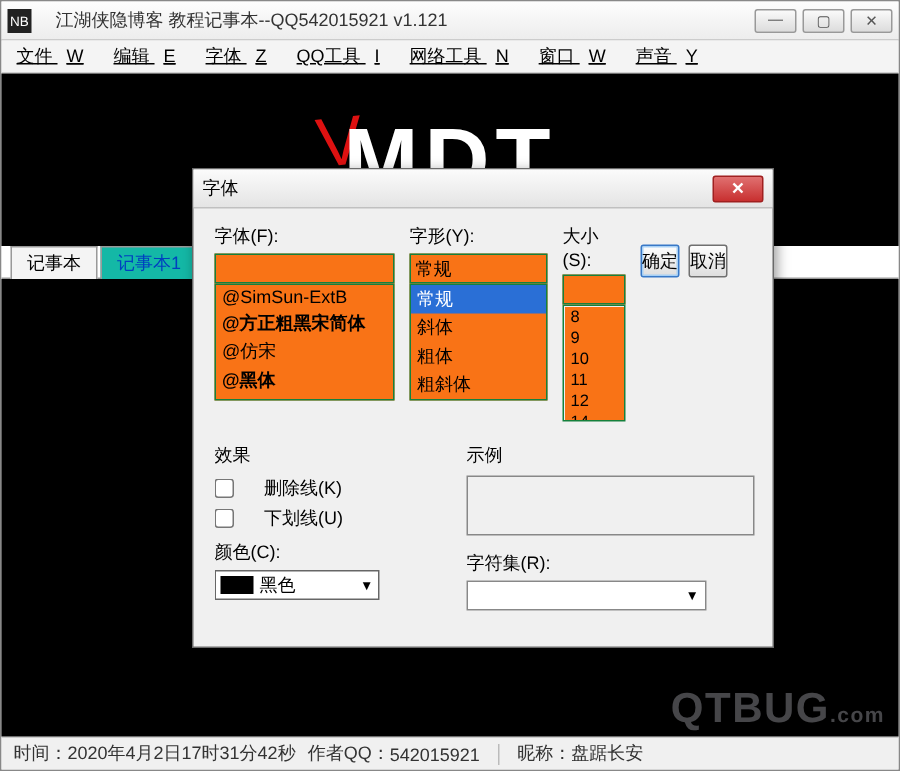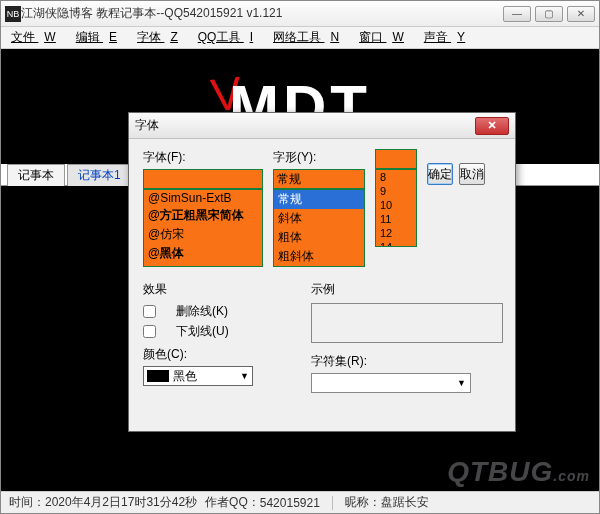--- a/index.html
+++ b/index.html
@@ -1,42 +1,42 @@
 <!DOCTYPE html>
 <html><head>
 <meta charset="utf-8">
 <style>
   * { box-sizing: border-box; margin: 0; padding: 0; }
   body { font-family: "Microsoft YaHei", SimSun, sans-serif; font-size: 12px; background: #fff; width: 600px; height: 514px; overflow: hidden; position: relative; }
   
   .outer-window { width: 600px; height: 514px; border: 1px solid #888; background: #f0f0f0; display: flex; flex-direction: column; }
   .outer-titlebar { height: 26px; background: linear-gradient(#fdfdfd,#ededed); display: flex; align-items: center; padding: 0 4px; border-bottom: 1px solid #ccc; }
-  .outer-titlebar .icon { width: 16px; height: 16px; background: #222; color:#fff; font-size:9px; display:flex; align-items:center; justify-content:center; margin-right:0;}
+  .outer-titlebar .icon { width: 16px; height: 16px; background: #222; color:#fff; font-size:9px; display:flex; align-items:center; justify-content:center; margin-right:16px;}
   .outer-titlebar .title { flex: 1; font-size: 12px; color: #333; }
   .win-btns { display:flex; gap:4px; }
   .win-btn { width: 28px; height: 16px; border: 1px solid #999; background: linear-gradient(#fafafa,#dcdcdc); border-radius:2px; display:flex; align-items:center; justify-content:center; font-size:10px; color:#555; cursor:pointer;}
   
   .menubar { height: 22px; background: #f4f4f4; display:flex; align-items:center; padding: 0 4px; gap: 2px; border-bottom:1px solid #d0d0d0;}
   .menubar span { padding: 2px 6px; cursor: default; text-decoration: underline; }
   .menubar span .ul { text-decoration: underline; }
   
   .banner { height: 115px; background: #000; position: relative; overflow:hidden; display:flex; align-items:center; justify-content:center;}
   .banner-logo { color:#fff; font-size:60px; font-weight:900; letter-spacing:4px; font-family: Impact, sans-serif; position:relative; }
   .banner-red { color:#d11; position:absolute; left: 210px; top:18px; font-size:46px; transform: rotate(-6deg);}
   
   .tab-strip { height: 22px; background:#fff; display:flex; align-items:flex-end; padding-left:6px; border-bottom:1px solid #999; }
   .tab { border:1px solid #999; border-bottom:none; padding:2px 10px; background:#f4f4f4; margin-right:2px; font-size:12px; position:relative; top:1px;}
-  .tab.active { background:#e5e5e5; color:#0040c0; }
+  .tab.active { background:#14b8a6; color:#0040c0; }
   
   .content-area { flex:1; background:#000; position:relative; }
   
   .statusbar { height: 22px; background:#f0f0f0; border-top:1px solid #ccc; display:flex; align-items:center; padding:0 8px; font-size:12px; color:#333;}
   .statusbar .sep { width:1px; height:14px; background:#bbb; margin:0 12px;}
   
-  .watermark { position:absolute; right:10px; bottom:26px; font-size:28px; font-style:italic; font-weight:bold; color: rgba(200,200,210,0.35); letter-spacing:1px; pointer-events:none;}
+  .watermark { position:absolute; right:10px; bottom:26px; font-size:28px; font-weight:bold; color: rgba(200,200,210,0.35); letter-spacing:1px; pointer-events:none;}
   .watermark small{font-size:14px;}
   
   
   .font-dialog { position:absolute; left:128px; top:112px; width:388px; height:320px; border:1px solid #6a6a6a; background:#f0f0f0; box-shadow: 2px 2px 8px rgba(0,0,0,0.4); display:flex; flex-direction:column;}
   .fd-title { height:26px; background:linear-gradient(#fbfbfb,#e4e4e4); display:flex; align-items:center; padding:0 6px; border-bottom:1px solid #c0c0c0;}
   .fd-title span { flex:1; font-size:12px;}
   .fd-close { width:34px; height:18px; background:linear-gradient(#e07070,#c83030); border:1px solid #a02020; border-radius:2px; color:#fff; display:flex; align-items:center; justify-content:center; font-size:11px; font-weight:bold; cursor:pointer;}
   .fd-body { flex:1; padding:10px 12px 8px 14px; position:relative; font-size:12px;}
   
   .fd-row { display:flex; gap:10px; }
@@ -139,20 +139,21 @@
         <label>字形(Y):</label>
         <input class="combo" value="常规" style="">
         <div class="listbox" id="style-list">
             <div class="sel">常规</div>
             <div>斜体</div>
             <div>粗体</div>
             <div>粗斜体</div>
           </div>
       </div>
       <div class="fd-col col-size">
+        <label>大小(S):</label>
         <input class="combo" value="" style="">
         <div class="listbox" style="font-size:11px" id="size-list">
             <div>8</div>
             <div>9</div>
             <div>10</div>
             <div>11</div>
             <div>12</div>
             <div>14</div>
           </div>
       </div>

